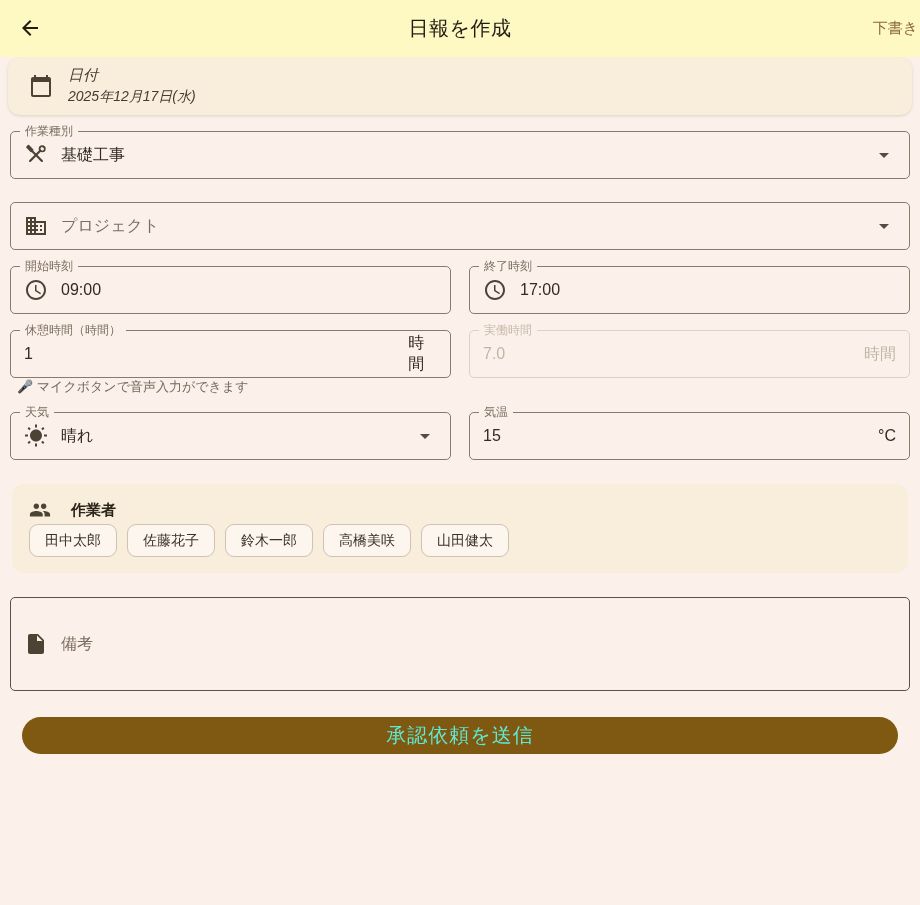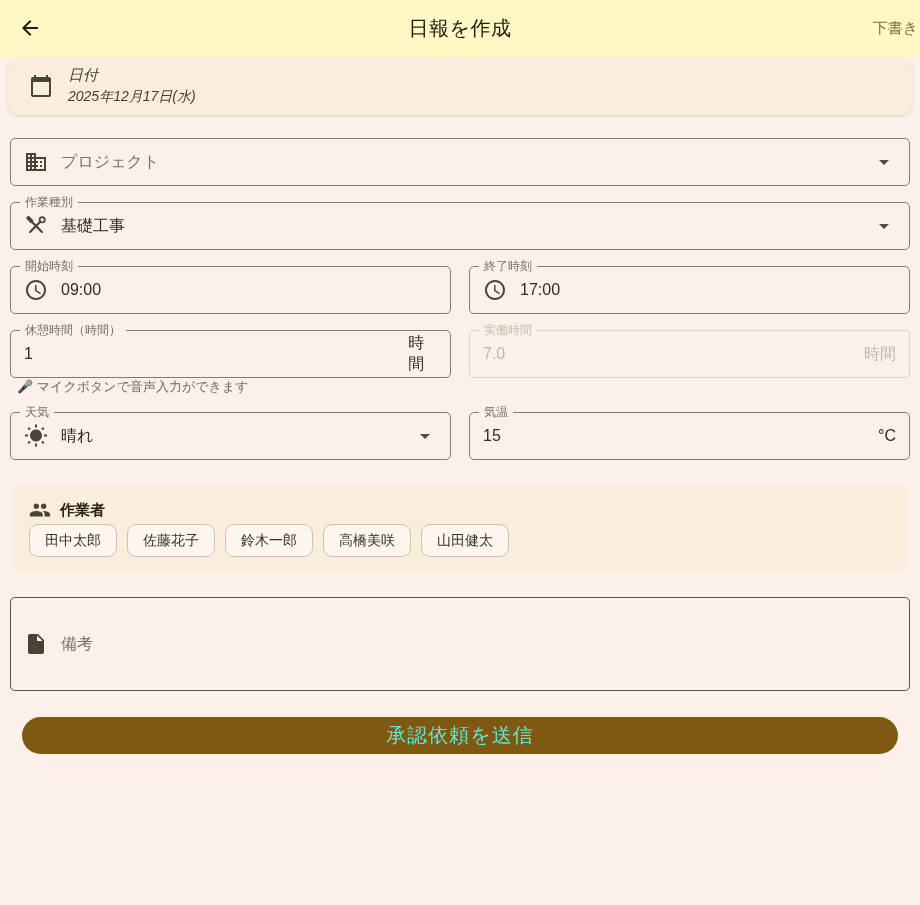--- a/index.html
+++ b/index.html
@@ -48,21 +48,21 @@
   .mt23 { margin-top:23px; } .mt16 { margin-top:16px; } .mt18 { margin-top:16px; }
 
   .area { height:124px; }
   .mic-btn { margin-left:auto; width:40px; height:40px; display:flex; align-items:center; justify-content:center; cursor:pointer; border-radius:50%; }
   .mic-btn svg { width:24px; height:24px; fill:#4D4335; }
 
   .helper { margin:0 0 0 7px; font-size:13px; color:#75685C; }
 
   
   .workers-card { margin:24px 2px 0; background:#F9EDDC; border-radius:12px; padding:15px 17px 16px; }
-  .workers-head { display:flex; align-items:center; gap:9px; }
+  .workers-head { display:flex; align-items:center; gap:20px; }
   .workers-head .ic { width:22px; height:22px; }
   .workers-title { font-size:15px; font-weight:bold; color:#2C241A; }
   .chips { display:flex; gap:10px; margin-top:3px; flex-wrap:wrap; }
   .chip { background:#FCF6EE; border:1px solid #CFC2B2; border-radius:9px; height:33px;
     display:flex; align-items:center; padding:0 15px; font-size:14px; color:#3A3227; cursor:pointer; }
 
   
   .notes { margin-top:24px; height:94px; border-color:#5B524A; }
 
   
@@ -87,47 +87,47 @@
   <svg class="ic" viewBox="0 0 24 24">
     <path d="M20 3h-1V1h-2v2H7V1H5v2H4c-1.1 0-2 .9-2 2v16c0 1.1.9 2 2 2h16c1.1 0 2-.9 2-2V5c0-1.1-.9-2-2-2zm0 18H4V8h16v13z"></path>
   </svg>
   <div class="date-col">
     <span class="date-label">日付</span>
     <span class="date-value">2025年12月17日(水)</span>
   </div>
 </div>
 
 <main class="content">
-
-  <div class="field mt23">
-    <svg class="ic" viewBox="0 0 24 24">
-      <path d="M12 7V3H2v18h20V7H12zM6 19H4v-2h2v2zm0-4H4v-2h2v2zm0-4H4V9h2v2zm0-4H4V5h2v2zm4 12H8v-2h2v2zm0-4H8v-2h2v2zm0-4H8V9h2v2zm0-4H8V5h2v2zm10 12h-8v-2h2v-2h-2v-2h2v-2h-2V9h8v10zm-2-8h-2v2h2v-2zm0 4h-2v2h2v-2z"></path>
-    </svg>
-    <span class="placeholder">プロジェクト</span>
-    <svg class="dd-arrow" viewBox="0 0 24 24">
-        <path d="M7 10l5 5 5-5z"></path>
-      </svg>
-  </div>
 
   <div class="field mt16">
     <span class="flabel">作業種別</span>
     <svg class="ic" viewBox="0 0 24 24">
       <rect x="10.9" y="2.5" width="2.2" height="19" rx="1.1" transform="rotate(-45 12 12)"></rect>
       <rect x="10.9" y="2.5" width="2.2" height="19" rx="1.1" transform="rotate(45 12 12)"></rect>
       <rect x="2" y="3.6" width="7.6" height="3.8" rx="0.9" transform="rotate(45 5.8 5.5)"></rect>
       <circle cx="18.2" cy="5.8" r="3.5"></circle>
       <circle cx="18.2" cy="5.8" r="1.6" fill="#FBF1EA"></circle>
       <rect x="16.7" y="4.9" width="3.2" height="1.8" fill="#FBF1EA" transform="rotate(45 18.2 5.8)"></rect>
     </svg>
     <span class="value">基礎工事</span>
     <svg class="dd-arrow" viewBox="0 0 24 24">
         <path d="M7 10l5 5 5-5z"></path>
       </svg>
   </div>
 
+  <div class="field mt23">
+    <svg class="ic" viewBox="0 0 24 24">
+      <path d="M12 7V3H2v18h20V7H12zM6 19H4v-2h2v2zm0-4H4v-2h2v2zm0-4H4V9h2v2zm0-4H4V5h2v2zm4 12H8v-2h2v2zm0-4H8v-2h2v2zm0-4H8V9h2v2zm0-4H8V5h2v2zm10 12h-8v-2h2v-2h-2v-2h2v-2h-2V9h8v10zm-2-8h-2v2h2v-2zm0 4h-2v2h2v-2z"></path>
+    </svg>
+    <span class="placeholder">プロジェクト</span>
+    <svg class="dd-arrow" viewBox="0 0 24 24">
+        <path d="M7 10l5 5 5-5z"></path>
+      </svg>
+  </div>
+
   <div class="row2 mt16">
     <div class="field">
       <span class="flabel">開始時刻</span>
       <svg class="ic" viewBox="0 0 24 24">
         <path d="M11.99 2C6.47 2 2 6.48 2 12s4.47 10 9.99 10C17.52 22 22 17.52 22 12S17.52 2 11.99 2zM12 20c-4.42 0-8-3.58-8-8s3.58-8 8-8 8 3.58 8 8-3.58 8-8 8zm.5-13H11v6l5.25 3.15.75-1.23-4.5-2.67z"></path>
       </svg>
       <span class="value">09:00</span>
     </div>
     <div class="field">
       <span class="flabel">終了時刻</span>

